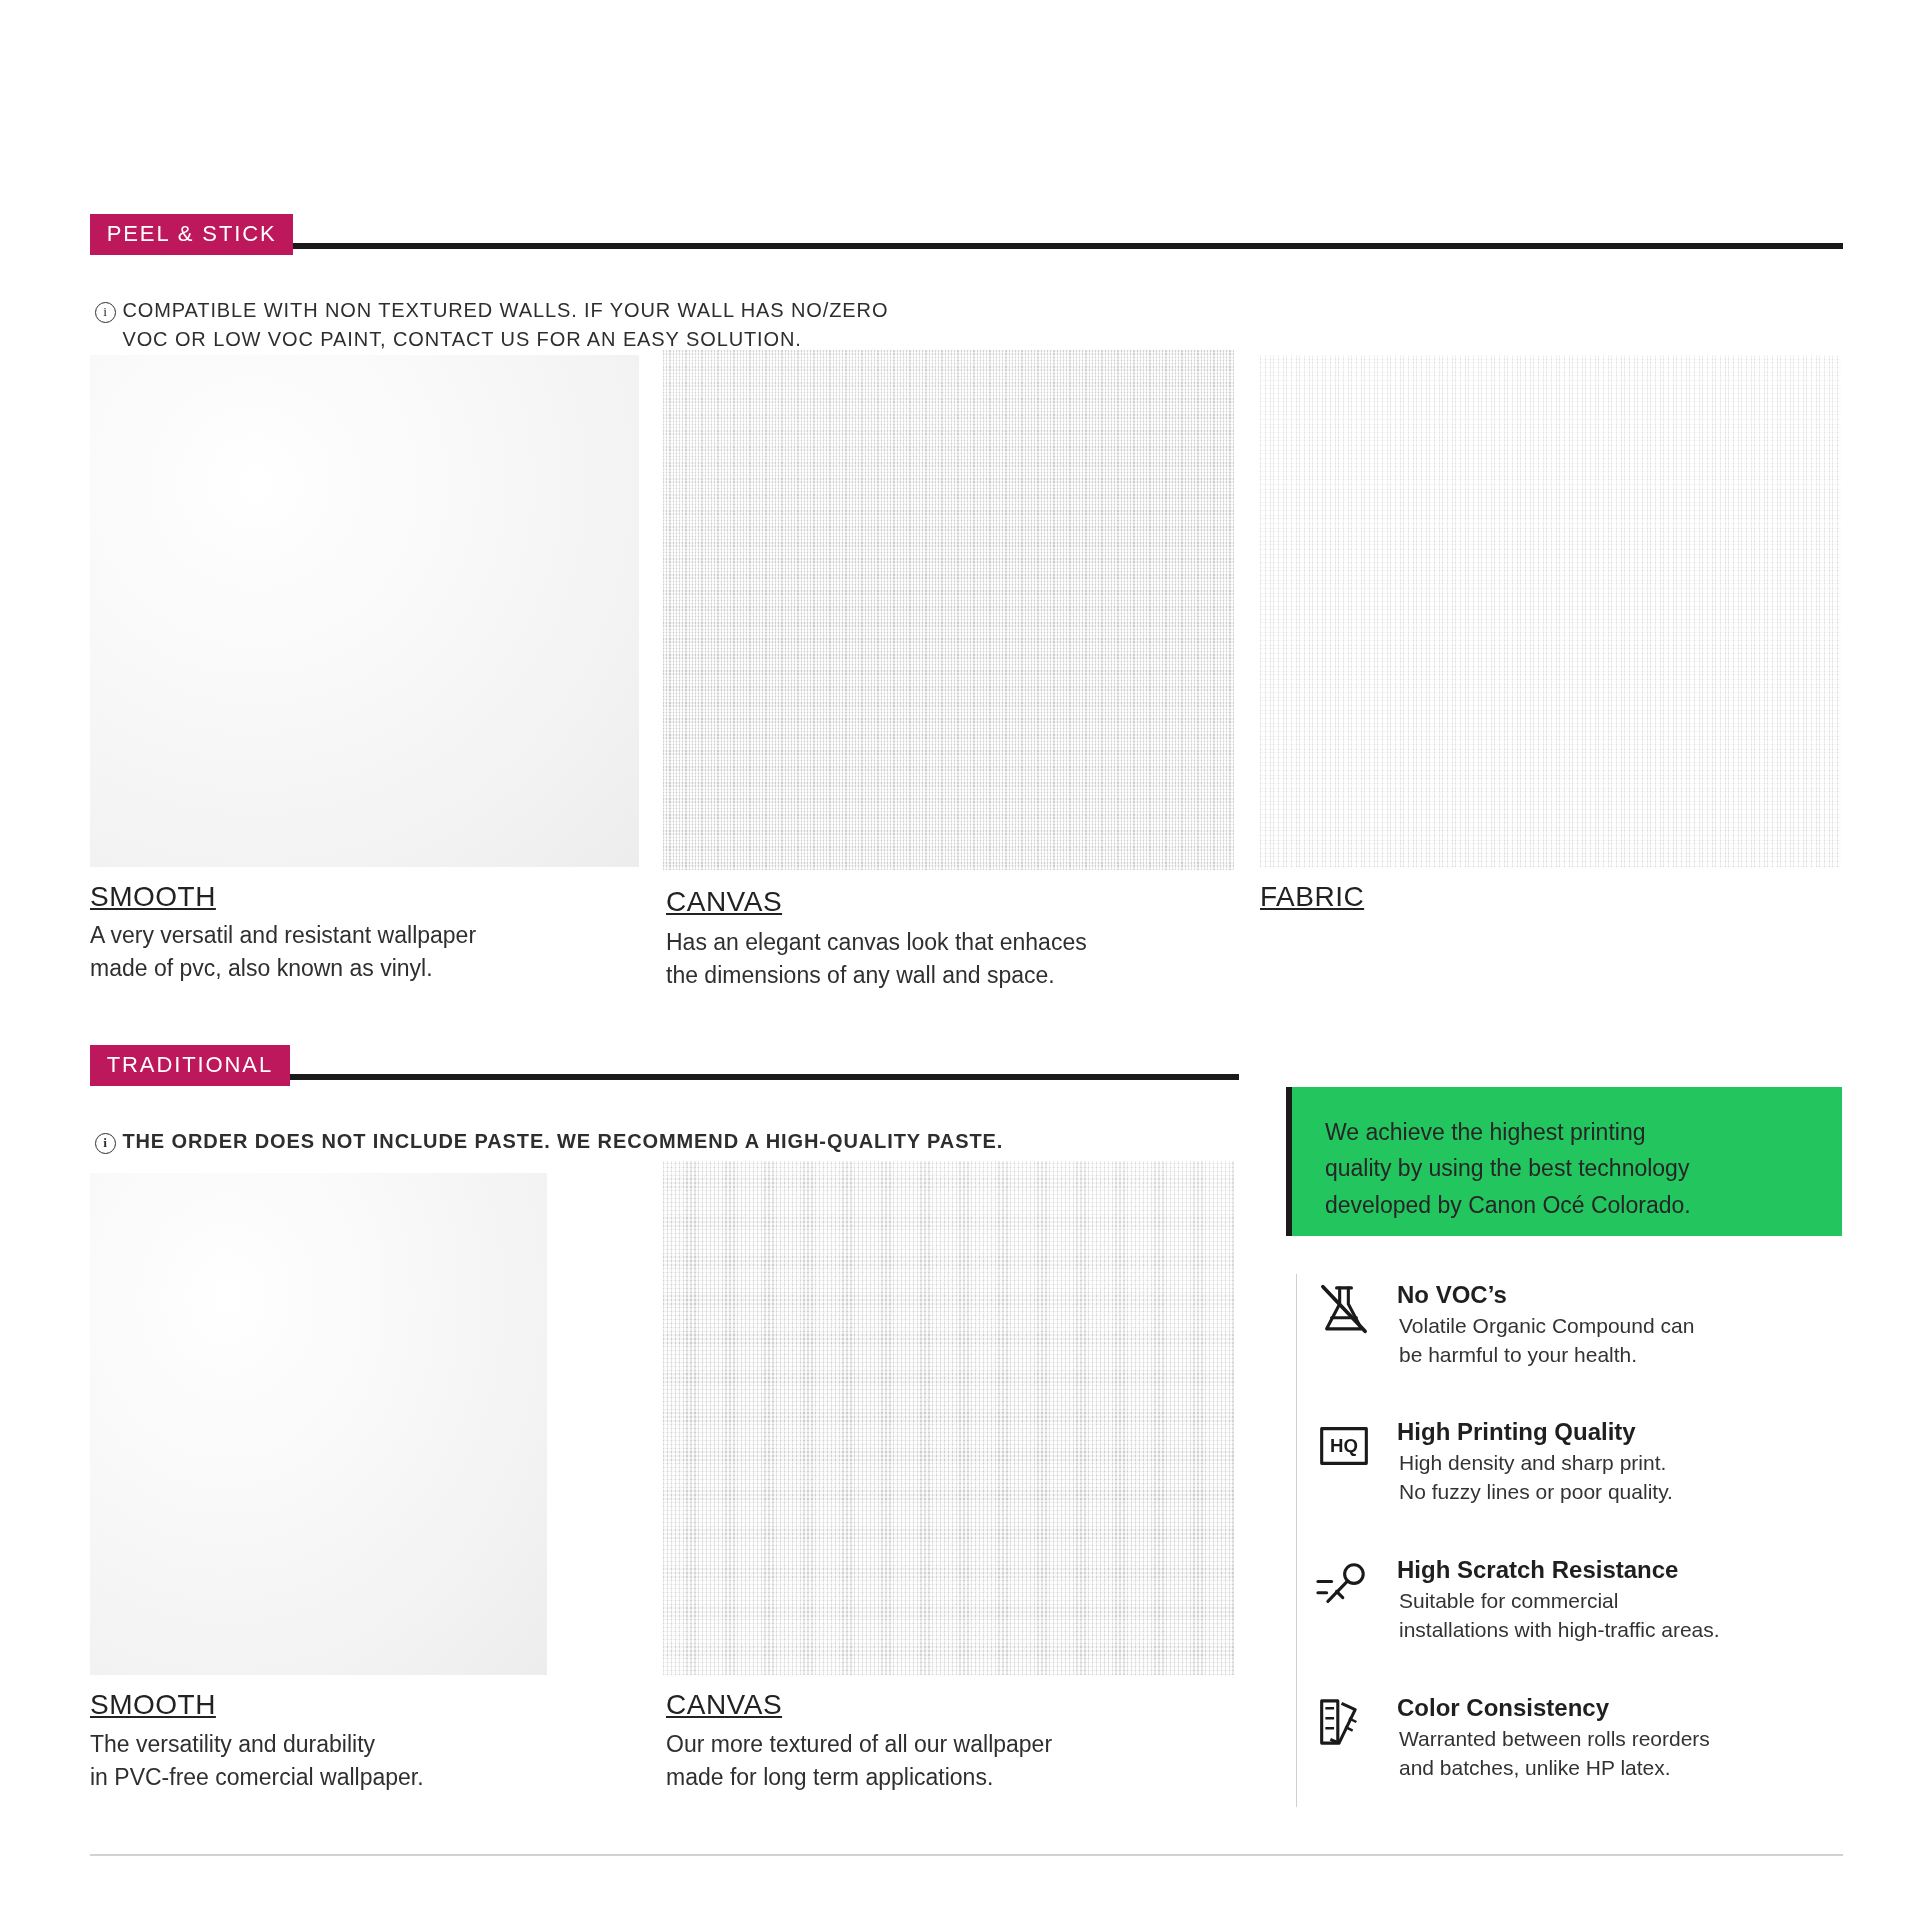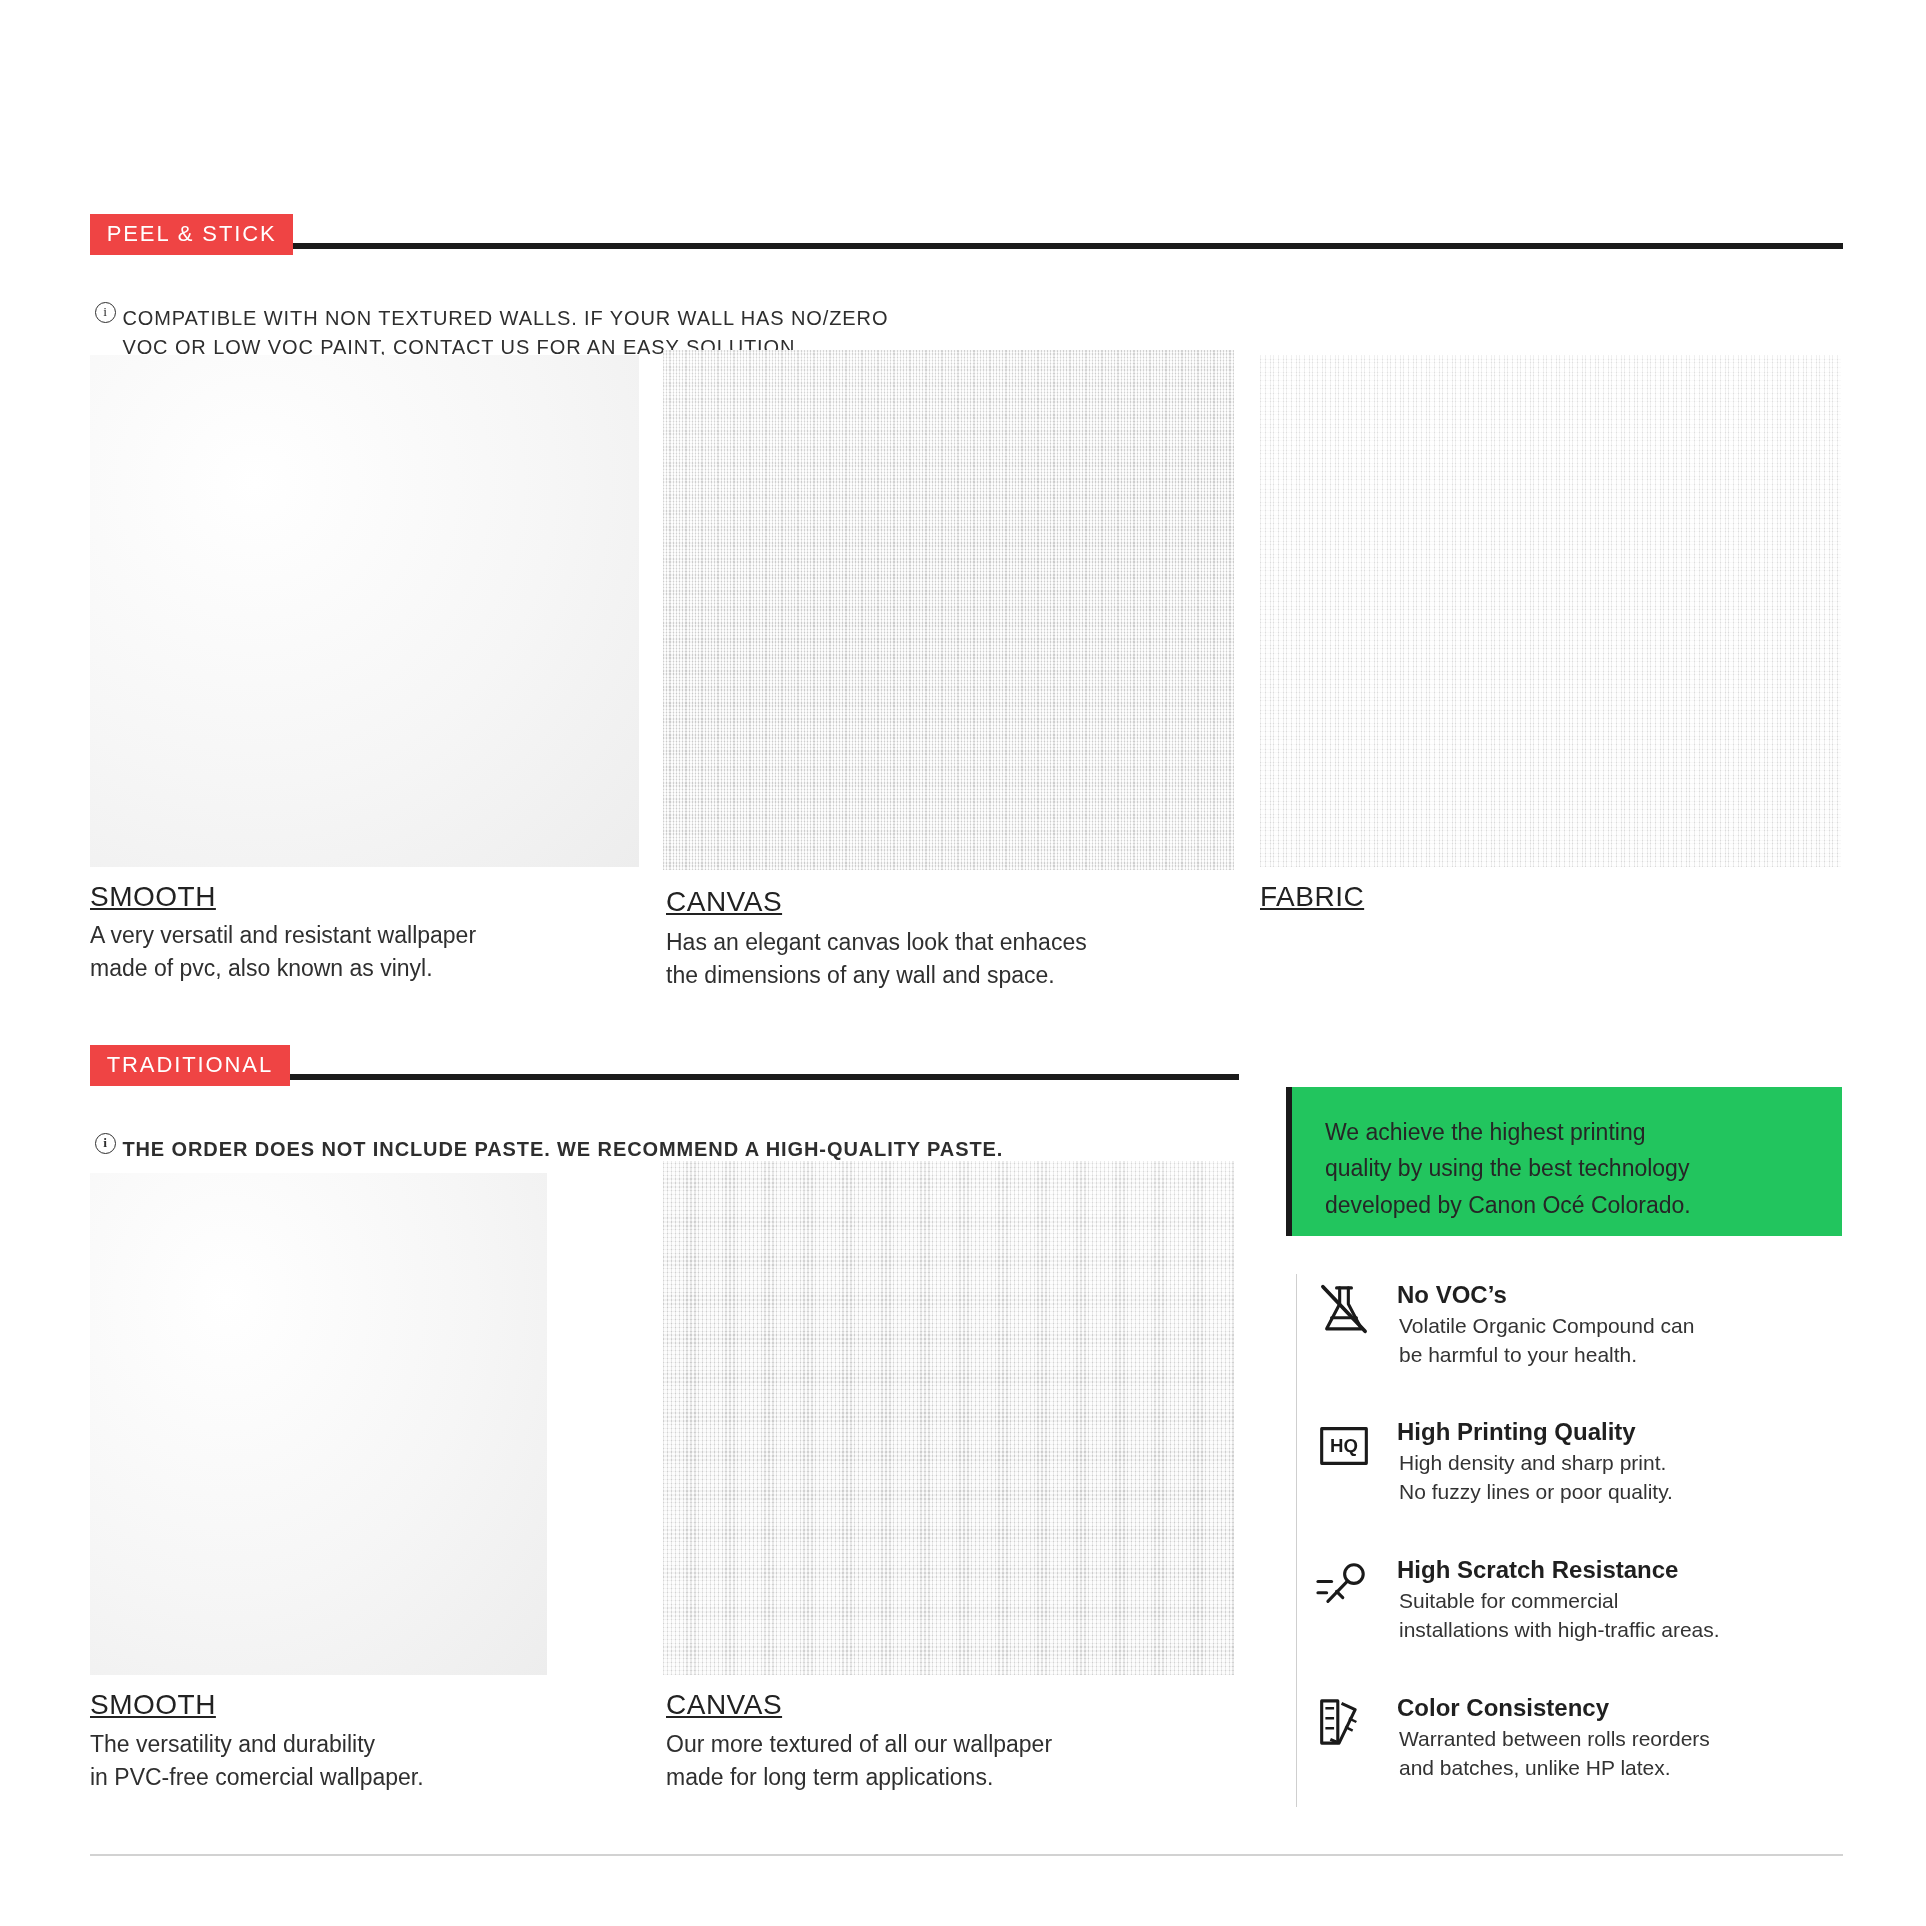--- a/index.html
+++ b/index.html
@@ -49,21 +49,21 @@
     height: 5.8px;
     background: #1a1a1a;
   }
   .section-rule.short {
     width: 1149px;
   }
   .section-tag {
     position: absolute;
     left: 0;
     top: -29.5px;
-    background: #ef4444;
+    background: #be185d;
     color: #ffffff;
     font-size: 22px;
     letter-spacing: 1.9px;
     padding: 9px 16.7px 10.3px 16.7px;
     line-height: 1;
     white-space: nowrap;
   }
 
   
   .note {
@@ -83,21 +83,20 @@
     font-size: 13.5px;
     line-height: 18px;
     text-align: center;
     margin-right: 6.4px;
     font-family: "Liberation Serif", serif;
     vertical-align: 1.3px;
   }
   .note-body {
     display: inline-block;
     vertical-align: top;
-    margin-top: 8px;
   }
 
   
   .swatch {
     position: absolute;
     background: #f2f2f2;
     overflow: hidden;
   }
   .swatch .tex {
     position: absolute;

